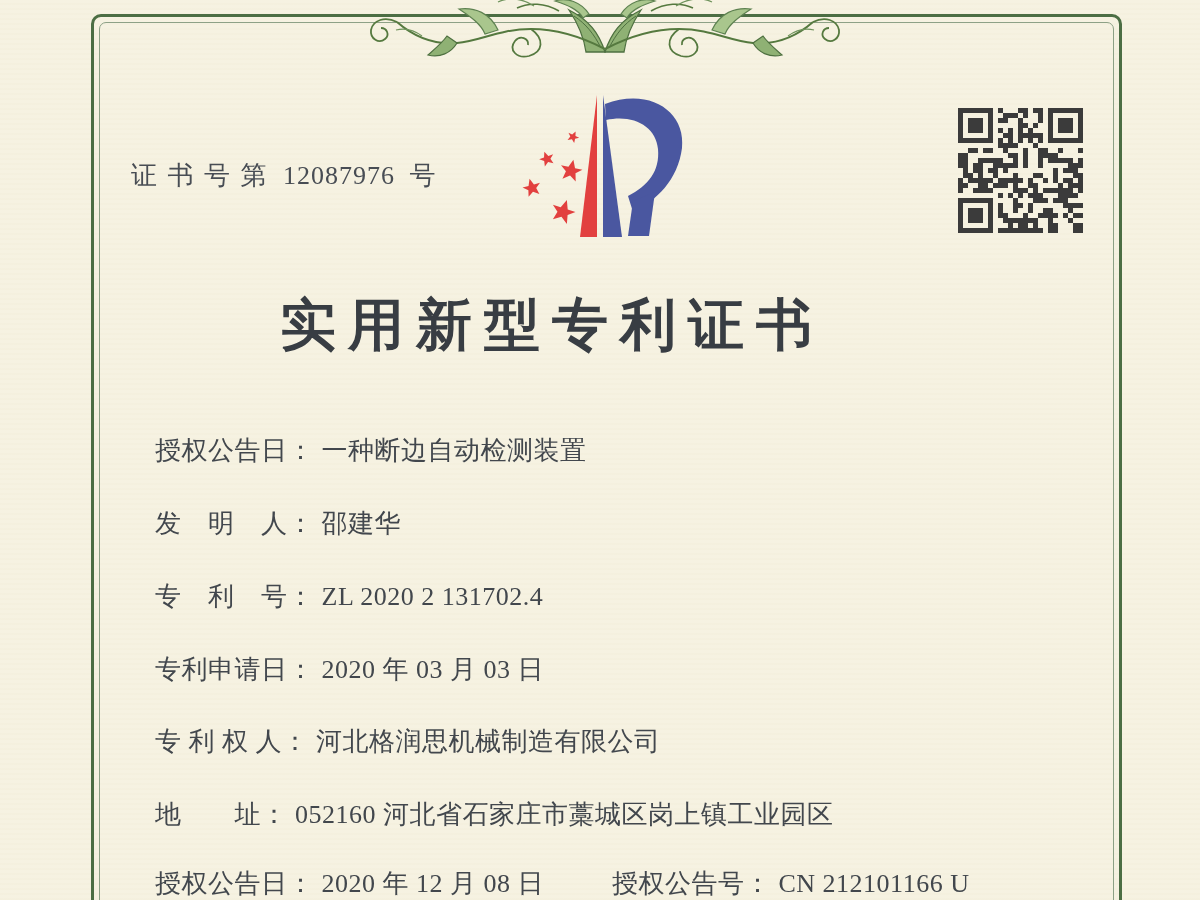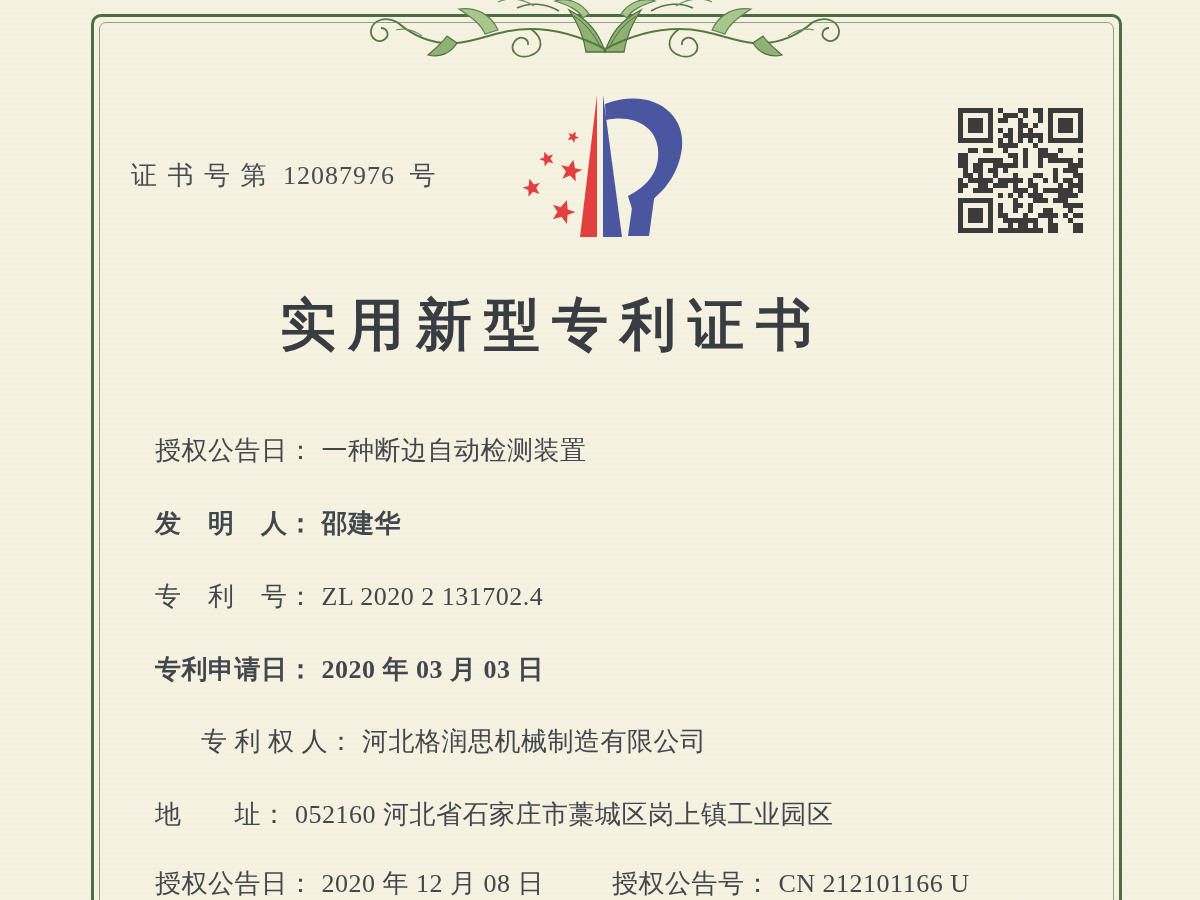--- a/index.html
+++ b/index.html
@@ -75,24 +75,24 @@
     position: absolute;
     left: 155px;
     font-size: 26px;
     white-space: nowrap;
     color: #42474d;
   }
   .field-row .label { letter-spacing: 0.5px; }
   .field-row .colon { padding-right: 2px; }
   .field-row .value { margin-left: 6px; letter-spacing: 0.5px; }
   .row-1 { top: 433px; }
-  .row-2 { top: 506px; font-weight: bold; }
+  .row-2 { top: 506px; }
   .row-3 { top: 579px; }
-  .row-4 { top: 652px; font-weight: bold; }
-  .row-5 { top: 724px; margin-left: 46px; }
+  .row-4 { top: 652px; }
+  .row-5 { top: 724px; }
   .row-6 { top: 797px; text-align: right; }
   .row-7 { top: 866px; }
   .row-7b { top: 866px; left: 612px; }
 </style>
 </head>
 <body>
 
 <div class="paper-texture"></div>
 
 <div class="frame-outer"></div>

